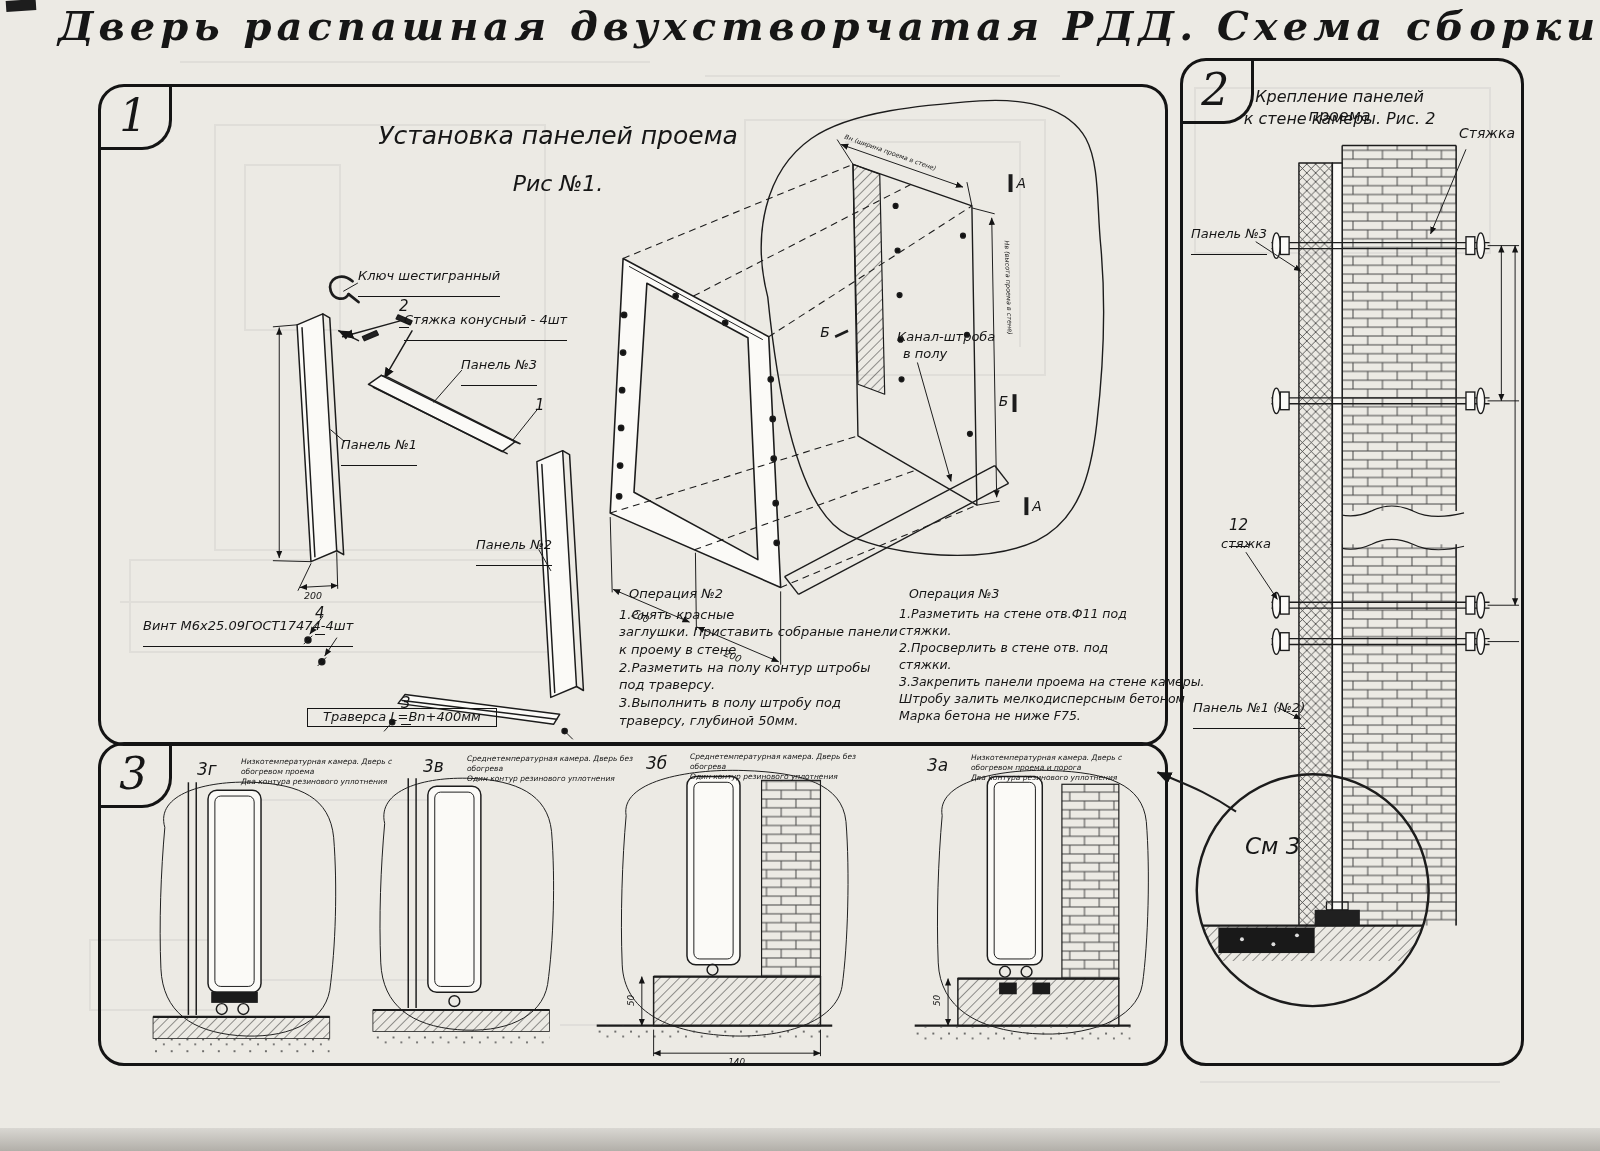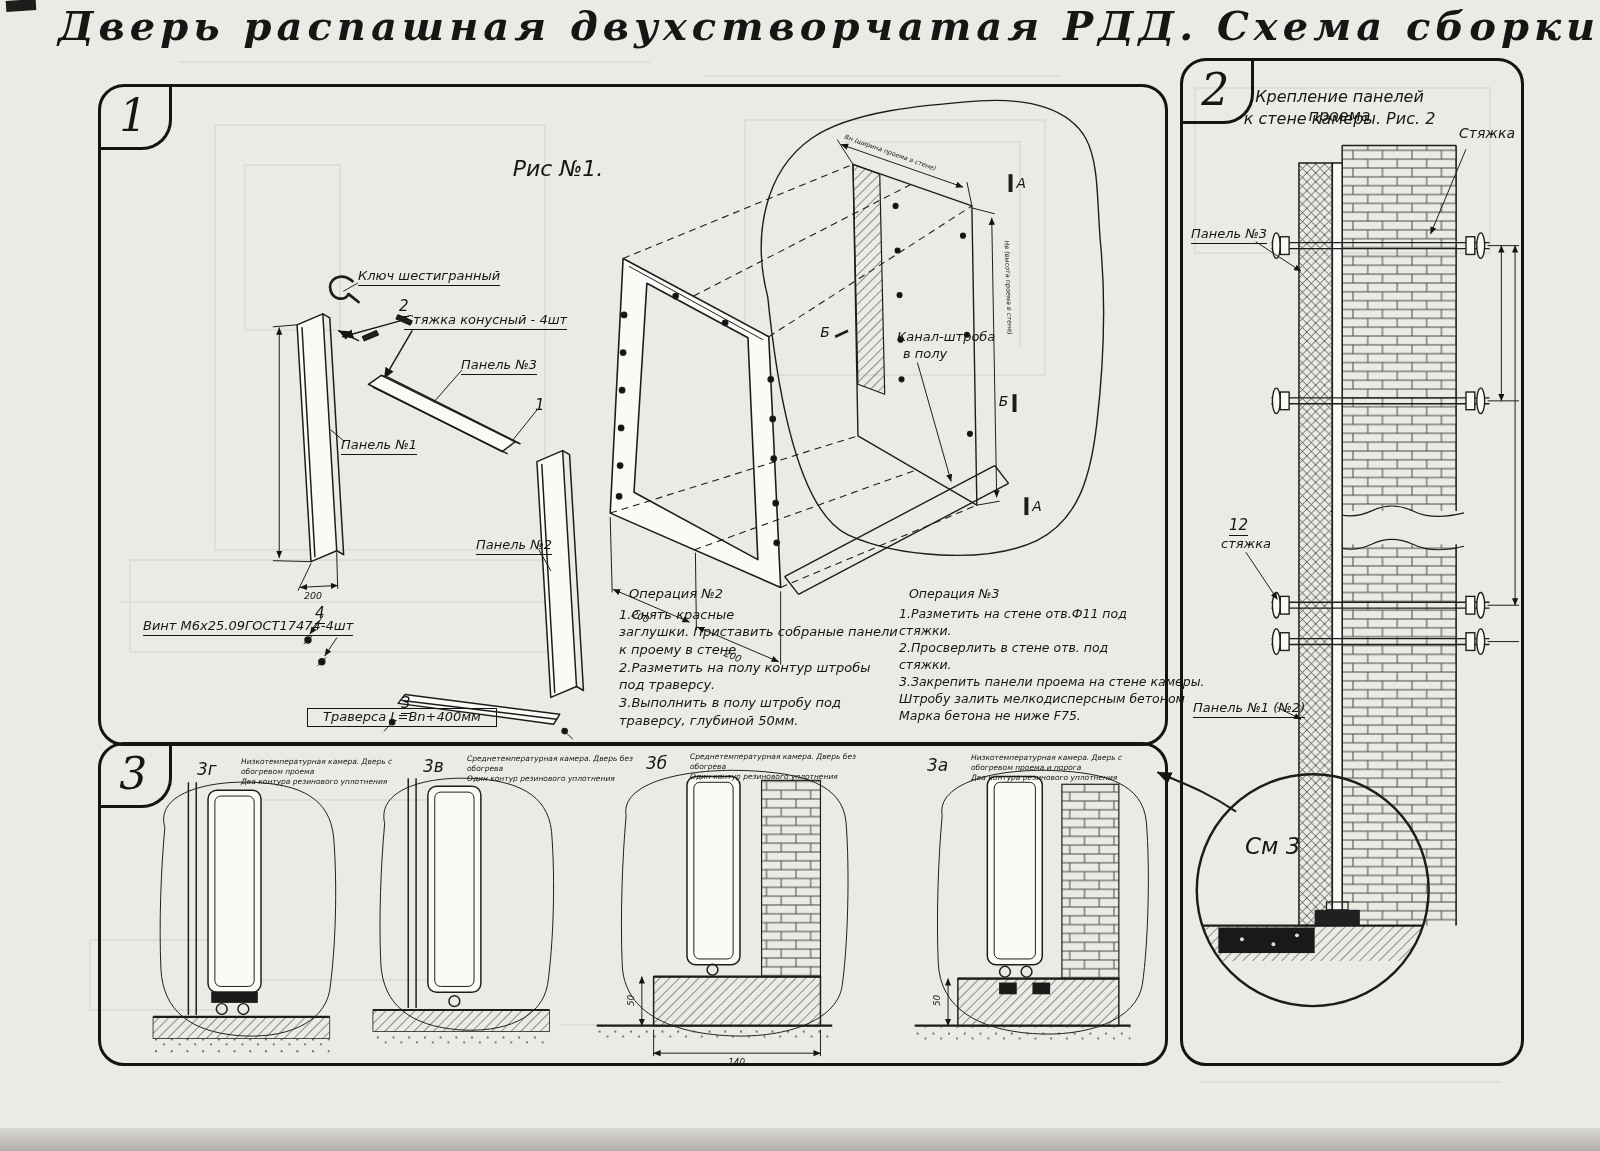--- a/index.html
+++ b/index.html
@@ -12,26 +12,26 @@
   .panel{position:absolute;border:3.2px solid #141414;border-radius:26px}
   .p1{left:98px;top:84px;width:1070px;height:662px}
   .p3{left:98px;top:742px;width:1070px;height:324px}
   .p2{left:1180px;top:58px;width:344px;height:1008px}
   .tab{position:absolute;left:-3.2px;top:-3.2px;width:74px;height:66px;
     border-right:3.2px solid #141414;border-bottom:3.2px solid #141414;
     border-radius:26px 0 30px 0;display:flex;align-items:center;justify-content:center;
     font-family:"DejaVu Serif",serif;font-size:44px;font-style:italic}
   .art{position:absolute;left:0;top:0;width:100%;height:100%;overflow:visible}
   .lbl{position:absolute;white-space:nowrap;font-size:13px;line-height:1.15}
-  .u{border-bottom:1.3px solid #141414;padding-bottom:1px}
+  .u{border-bottom:1.3px solid #141414;padding-bottom:12px}
   .bx{border:1.3px solid #141414;padding:1px 15px}
   .num{font-size:15px}
   .cap{position:absolute;text-align:center}
   .cap1a{left:277px;top:34px;width:360px;font-size:25px}
-  .cap1b{left:277px;top:69px;width:360px;font-size:22px}
+  .cap1b{left:277px;top:84px;width:360px;font-size:22px}
   .cap2a{left:44px;top:26px;width:225px;font-size:16px}
   .cap2b{left:44px;top:48px;width:225px;font-size:16px}
   .ops{position:absolute;font-size:13px;line-height:1.36;white-space:nowrap}
   .ops .t{margin:0 0 3px 10px}
   .op3{font-size:12.5px}
   .see3{position:absolute;font-size:23px}
   .fid{position:absolute;font-size:17px}
   .tiny{position:absolute;font-size:7.5px;line-height:1.3;white-space:normal;width:172px}
   .scan-bottom{position:absolute;left:0;top:1128px;width:1600px;height:23px;
     background:linear-gradient(#d9d7d2,#b2afa9)}
@@ -59,20 +59,21 @@
       <line x1="560" y1="1025" x2="660" y2="1025"></line>
     </g>
   </svg>
 
   <div class="nick"></div>
 
   <div class="sheet-title">Дверь распашная двухстворчатая РДД.  Схема сборки и монтажа №2</div>
 
   <section class="panel p1">
     <div class="tab">1</div>
+    <div class="cap cap1a">Установка панелей проема</div>
     <div class="cap cap1b">Рис №1.</div>
 
     <svg class="art" viewBox="0 0 1070 662">
       <defs>
         <pattern id="h1" width="7" height="7" patternUnits="userSpaceOnUse" patternTransform="rotate(45)">
           <line x1="0" y1="0" x2="0" y2="7" stroke="#2b2b2b" stroke-width="1"></line>
         </pattern>
         <marker id="ar1" viewBox="0 0 10 10" refX="9.5" refY="5" markerWidth="7.5" markerHeight="7.5" orient="auto-start-reverse">
           <path d="M0,0.8L10,5L0,9.2z" fill="#141414"></path>
         </marker>

